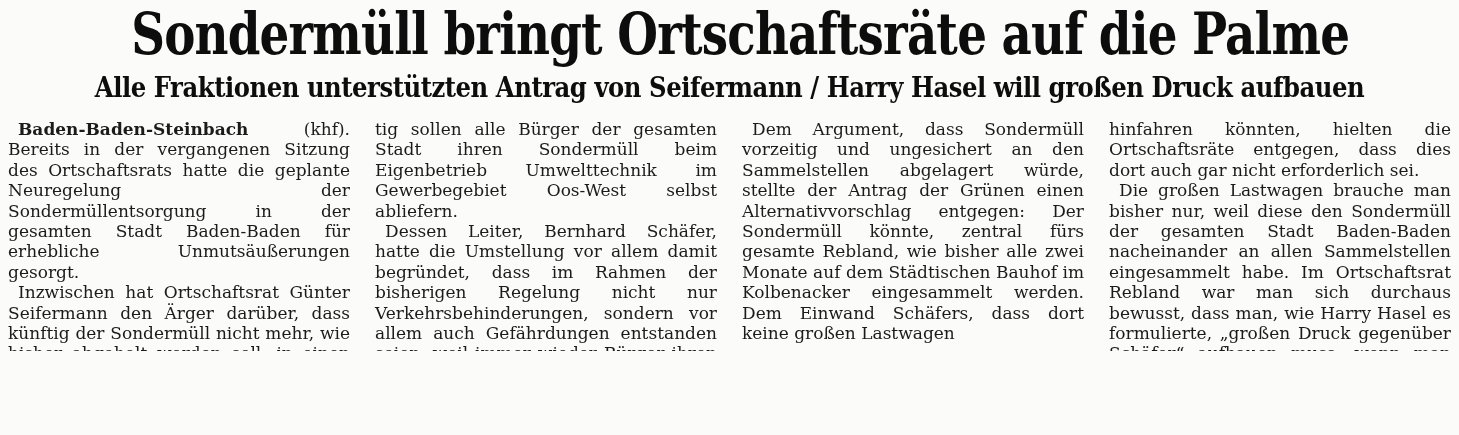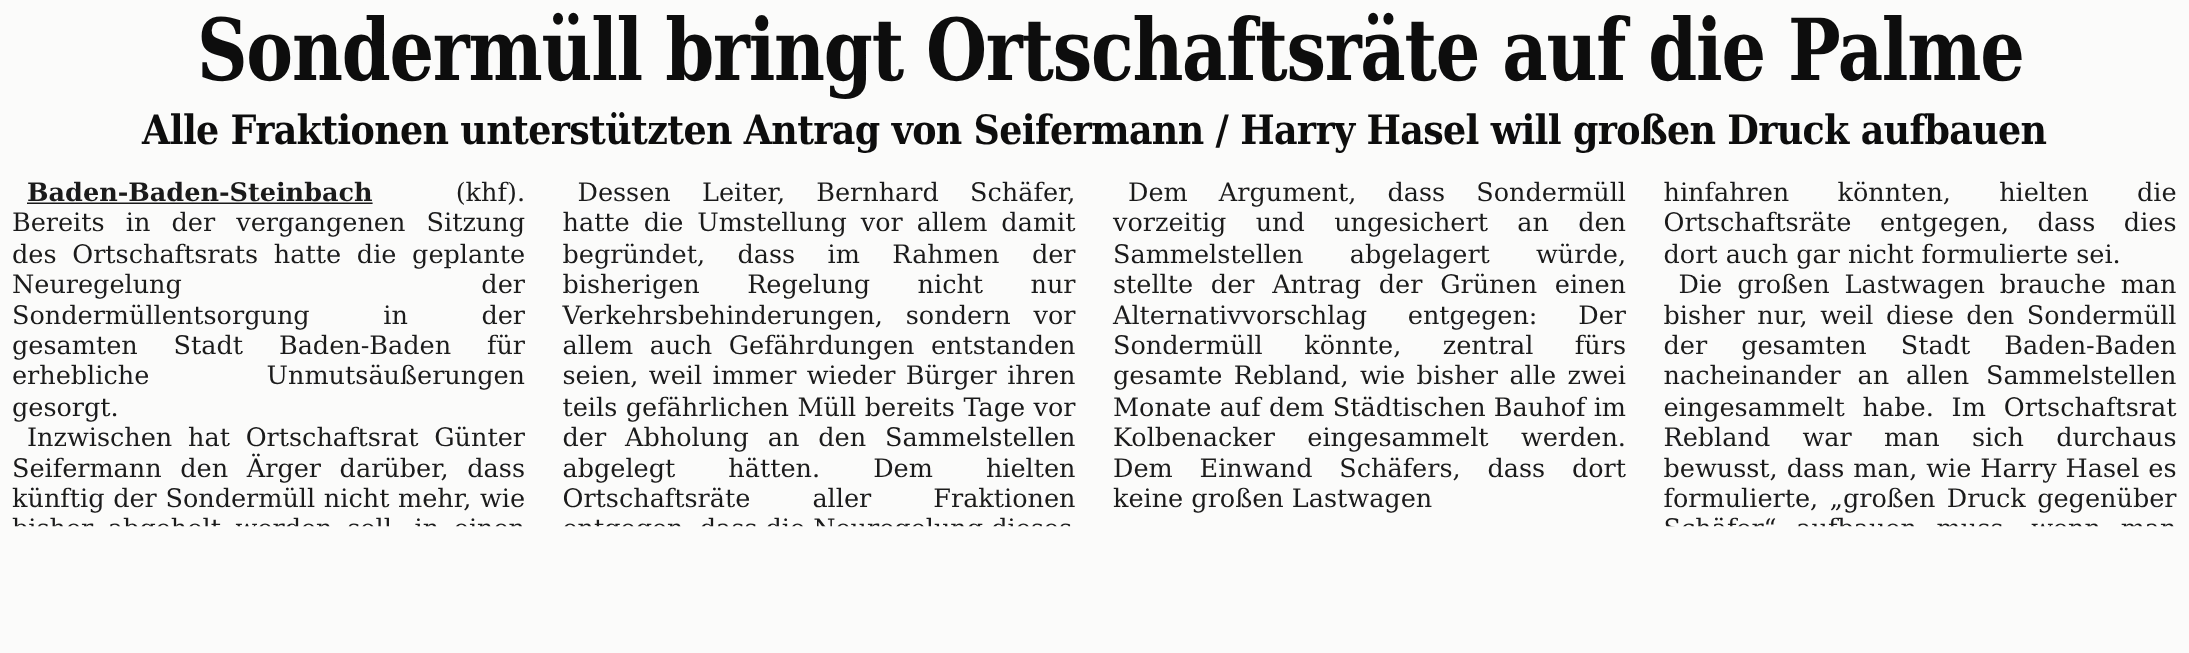--- a/index.html
+++ b/index.html
@@ -58,47 +58,47 @@
     text-justify: inter-word;
   }
   .col p {
     margin: 0;
   }
   .col p.indent {
     text-indent: 10px;
   }
   .dateline {
     font-weight: bold;
-    text-decoration: underline;
   }
 </style>
 </head>
 <body>
 
 <div class="page">
 
   <header class="article-header">
     <h1 class="headline">Sondermüll bringt Ortschaftsräte auf die Palme</h1>
     <h2 class="subheadline">Alle Fraktionen unterstützten Antrag von Seifermann / Harry Hasel will großen Druck aufbauen</h2>
   </header>
 
   <main class="article-body">
 
     <section class="col">
       <p class="indent"><strong class="dateline">Baden-Baden-Steinbach</strong><span> (khf). Bereits in der vergangenen Sitzung des Ortschaftsrats hatte die geplante Neuregelung der Sondermüllentsorgung in der gesamten Stadt Baden-Baden für erhebliche Unmutsäußerungen gesorgt.</span></p>
       <p class="indent">Inzwischen hat Ortschaftsrat Günter Seifermann den Ärger darüber, dass künftig der Sondermüll nicht mehr, wie bisher abgeholt werden soll, in einen Antrag gegossen, der von allen Fraktionen des Ortschaftsrats unterstützt wurde. Bislang war das einmal alle zwei Monate er Fall, an verschiedenen Stellen in der Stadt, drei davon im Rebland. Künf-</p>
     </section>
 
     <section class="col">
+      <p>tig sollen alle Bürger der gesamten Stadt ihren Sondermüll beim Eigenbetrieb Umwelttechnik im Gewerbegebiet Oos-West selbst abliefern.</p>
       <p class="indent">Dessen Leiter, Bernhard Schäfer, hatte die Umstellung vor allem damit begründet, dass im Rahmen der bisherigen Regelung nicht nur Verkehrsbehinderungen, sondern vor allem auch Gefährdungen entstanden seien, weil immer wieder Bürger ihren teils gefährlichen Müll bereits Tage vor der Abholung an den Sammelstellen abgelegt hätten. Dem hielten Ortschaftsräte aller Fraktionen entgegen, dass die Neuregelung dieses</p>
     </section>
 
     <section class="col">
       <p class="indent">Dem Argument, dass Sondermüll vorzeitig und ungesichert an den Sammelstellen abgelagert würde, stellte der Antrag der Grünen einen Alternativvorschlag entgegen: Der Sondermüll könnte, zentral fürs gesamte Rebland, wie bisher alle zwei Monate auf dem Städtischen Bauhof im Kolbenacker eingesammelt werden. Dem Einwand Schäfers, dass dort keine großen Lastwagen</p>
     </section>
 
     <section class="col">
-      <p>hinfahren könnten, hielten die Ortschaftsräte entgegen, dass dies dort auch gar nicht formulierte sei.</p>
+      <p>hinfahren könnten, hielten die Ortschaftsräte entgegen, dass dies dort auch gar nicht erforderlich sei.</p>
       <p class="indent">Die großen Lastwagen brauche man bisher nur, weil diese den Sondermüll der gesamten Stadt Baden-Baden nacheinander an allen Sammelstellen eingesammelt habe. Im Ortschaftsrat Rebland war man sich durchaus bewusst, dass man, wie Harry Hasel es formulierte, „großen Druck gegenüber Schäfer“ aufbauen muss, wenn man die Neuregelung verhindern will, die große Einmütigkeit im Rat zeigte aber, dass man dazu bereit ist.</p>
     </section>
 
   </main>
 </div>
 
 </body></html>

